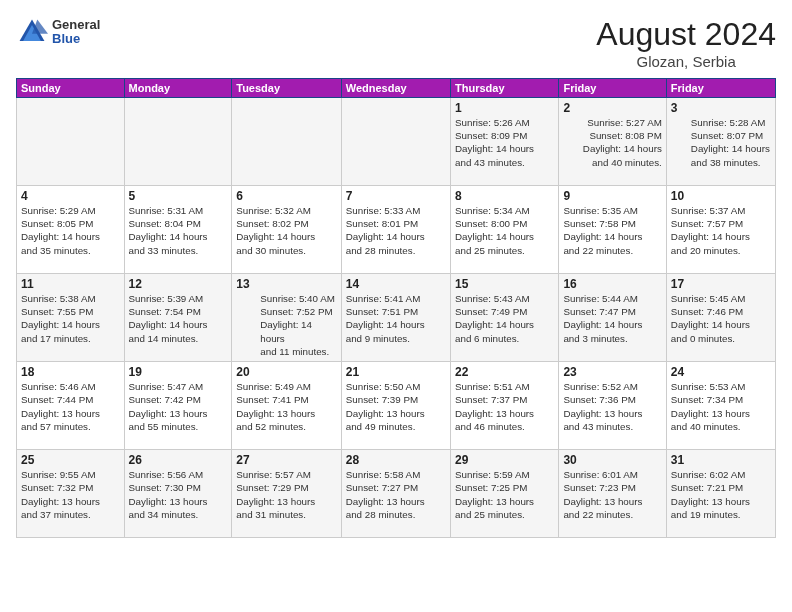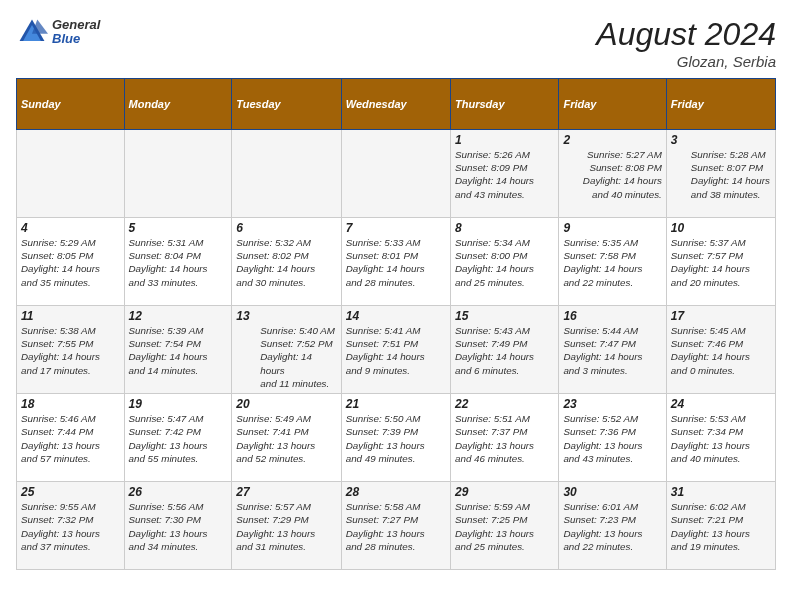--- a/index.html
+++ b/index.html
@@ -7,21 +7,20 @@
       font-family: Arial, sans-serif;
       background: #fff;
       width: 792px;
       height: 612px;
       overflow: hidden;
     }
     .container {
       width: 792px;
       height: 612px;
       padding: 16px 16px 8px 16px;
-      font-style: italic;
     }
     .header {
       display: flex;
       justify-content: space-between;
       align-items: flex-start;
       margin-bottom: 8px;
     }
     .logo {
       display: flex;
       align-items: center;
@@ -34,40 +33,40 @@
       font-weight: bold;
       line-height: 1.1;
     }
     .logo-general { color: #333; }
     .logo-blue { color: #2255aa; }
     .logo-icon {
       width: 32px;
       height: 32px;
     }
     .title-block {
-      text-align: right;
+      text-align: center;
     }
     .month-year {
       font-size: 32px;
       font-weight: normal;
       color: #222;
     }
     .location {
       font-size: 15px;
       color: #444;
     }
     .calendar {
       width: 100%;
       border-collapse: collapse;
       font-size: 10.5px;
     }
     .calendar thead tr th {
-      background-color: #a16207;
+      background-color: #a21caf;
       color: #fff;
-      padding: 19px 4px;
+      padding: 3px 4px;
       text-align: left;
       font-weight: bold;
       font-size: 11px;
       border: 1px solid #1a4488;
     }
     .calendar tbody tr td {
       vertical-align: top;
       border: 1px solid #ccc;
       padding: 3px 4px;
       width: 113px;

